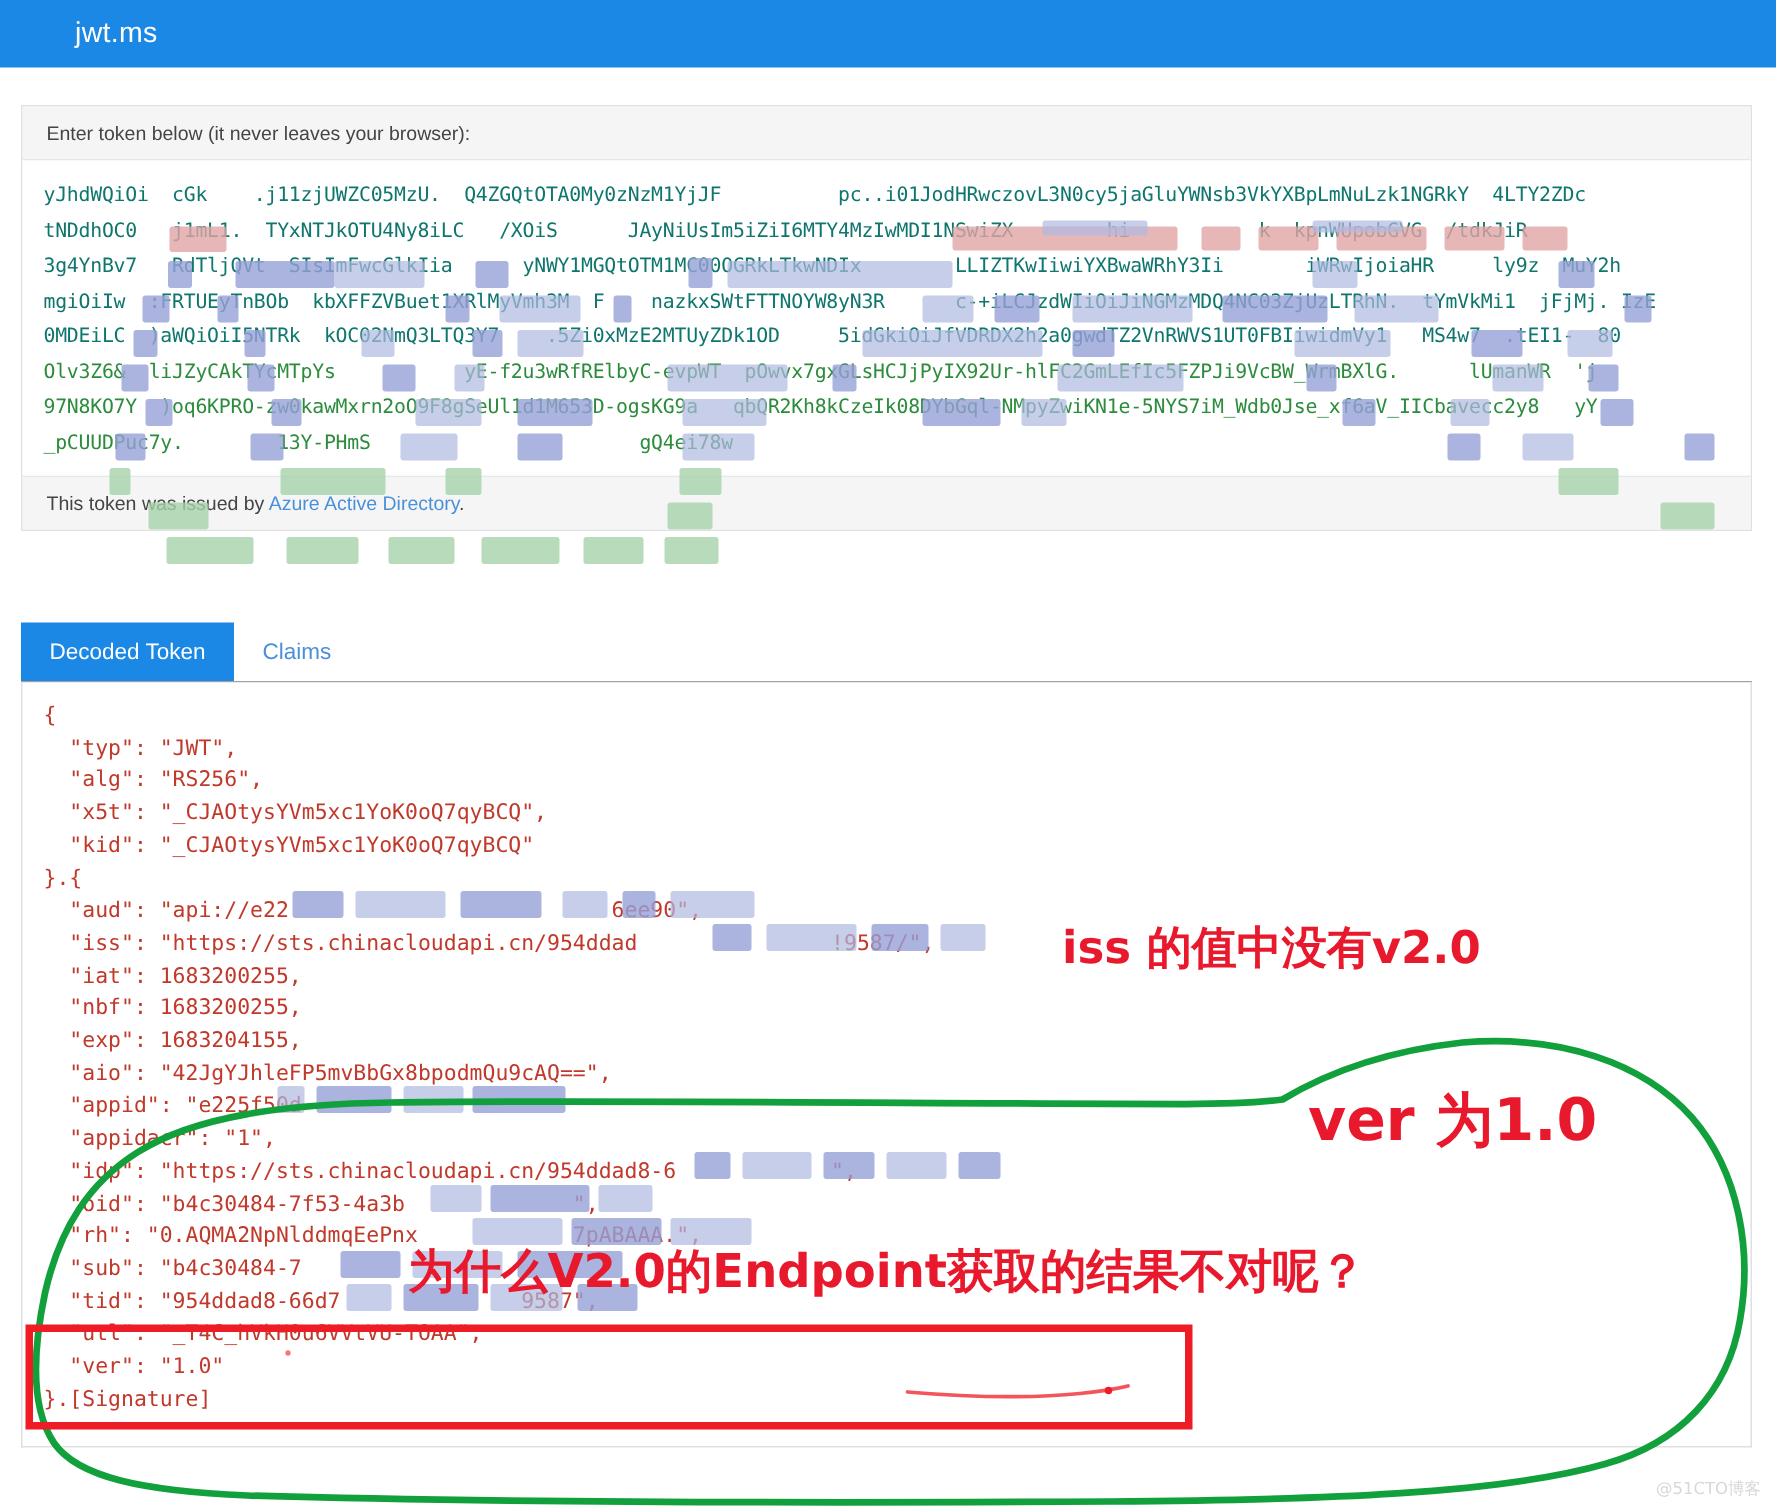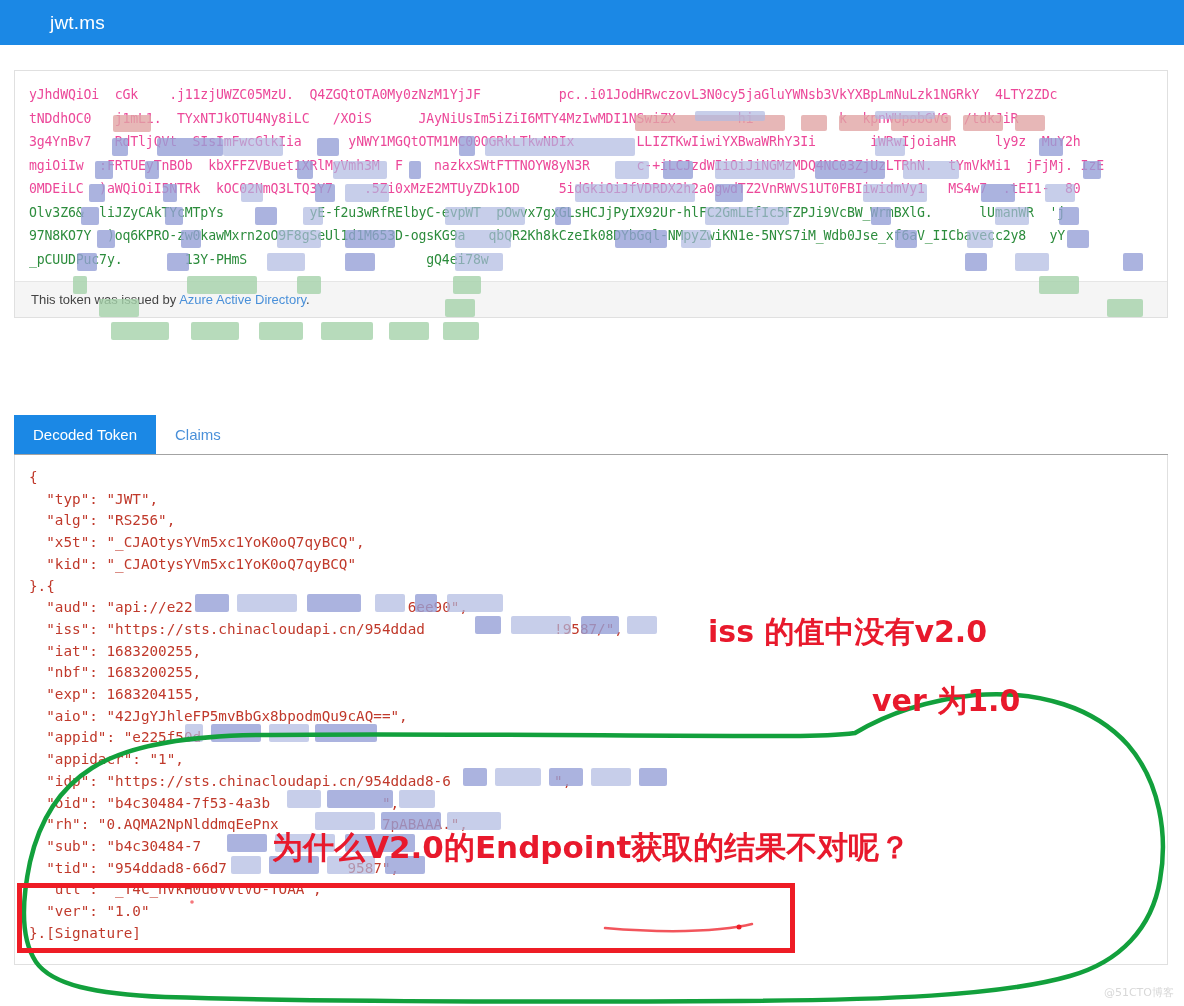--- a/index.html
+++ b/index.html
@@ -57,21 +57,21 @@
     background: #fff;
   }
   .token-text {
     font-family: "DejaVu Sans Mono", "Liberation Mono", monospace;
     font-size: 13.2px;
     line-height: 23.5px;
     white-space: pre;
     letter-spacing: -0.15px;
   }
   .tk-red   { color: #c0392b; }
-  .tk-blue  { color: #ec4899; }
+  .tk-blue  { color: #0f766e; }
   .tk-green { color: #2c8c3c; }
 
   .token-panel-foot {
     background: #f5f5f5;
     border-top: 1px solid #e6e6e6;
     padding: 10px 16px;
     font-size: 13px;
     color: #444;
   }
   .token-panel-foot a {
@@ -149,21 +149,21 @@
     pointer-events: none;
   }
   .anno-text {
     position: absolute;
     color: #e8192c;
     font-weight: bold;
     font-family: "DejaVu Sans", sans-serif;
     white-space: nowrap;
   }
   .anno-iss  { left: 708px; top: 612px; font-size: 30px; }
-  .anno-ver  { left: 872px; top: 681px; font-size: 30px; }
+  .anno-ver  { left: 872px; top: 720px; font-size: 39px; }
   .anno-why  { left: 272px; top: 827px; font-size: 31px; }
 
   .red-box {
     position: absolute;
     left: 17px;
     top: 883px;
     width: 778px;
     height: 70px;
     border: 5px solid #ee1c25;
     box-sizing: border-box;
@@ -180,20 +180,23 @@
 </style>
 </head>
 <body>
 
 <div class="appbar">
   <div class="appbar-title">jwt.ms</div>
 </div>
 
 <div class="token-panel">
 
+  <div class="token-panel-head">
+    <span>Enter token below (it never leaves your browser):</span>
+  </div>
 
   <div class="token-body">
     <div class="token-text tk-blue">yJhdWQiOi  cGk    .j11zjUWZC05MzU.  Q4ZGQtOTA0My0zNzM1YjJF          pc..i01JodHRwczovL3N0cy5jaGluYWNsb3VkYXBpLmNuLzk1NGRkY  4LTY2ZDc</div>
     <div class="token-text tk-blue">tNDdhOC0   j1mL1.  TYxNTJkOTU4Ny8iLC   /XOiS      JAyNiUsIm5iZiI6MTY4MzIwMDI1NSwiZX        hi           k  kpnWUpobGVG  /tdkJiR</div>
     <div class="token-text tk-blue">3g4YnBv7   RdTljQVt  SIsImFwcGlkIia      yNWY1MGQtOTM1MC00OGRkLTkwNDIx        LLIZTKwIiwiYXBwaWRhY3Ii       iWRwIjoiaHR     ly9z  MuY2h</div>
     <div class="token-text tk-blue">mgiOiIw  :FRTUEyTnBOb  kbXFFZVBuet1XRlMyVmh3M  F    nazkxSWtFTTNOYW8yN3R      c-+iLCJzdWIiOiJiNGMzMDQ4NC03ZjUzLTRhN.  tYmVkMi1  jFjMj. IzE</div>
     <div class="token-text tk-blue">0MDEiLC  )aWQiOiI5NTRk  kOC02NmQ3LTQ3Y7    .5Zi0xMzE2MTUyZDk1OD     5idGkiOiJfVDRDX2h2a0gwdTZ2VnRWVS1UT0FBIiwidmVy1   MS4w7  .tEI1-  80</div>
     <div class="token-text tk-green">Olv3Z6&amp;  liJZyCAkTYcMTpYs           yE-f2u3wRfRElbyC-evpWT  pOwvx7gxGLsHCJjPyIX92Ur-hlFC2GmLEfIc5FZPJi9VcBW_WrmBXlG.      lUmanWR  'j</div>
     <div class="token-text tk-green">97N8KO7Y  )oq6KPRO-zw0kawMxrn2oO9F8gSeUl1d1M653D-ogsKG9a   qbQR2Kh8kCzeIk08DYbGql-NMpyZwiKN1e-5NYS7iM_Wdb0Jse_xf6aV_IICbavecc2y8   yY</div>
     <div class="token-text tk-green">_pCUUDPuc7y.        13Y-PHmS                       gQ4ei78w</div>

